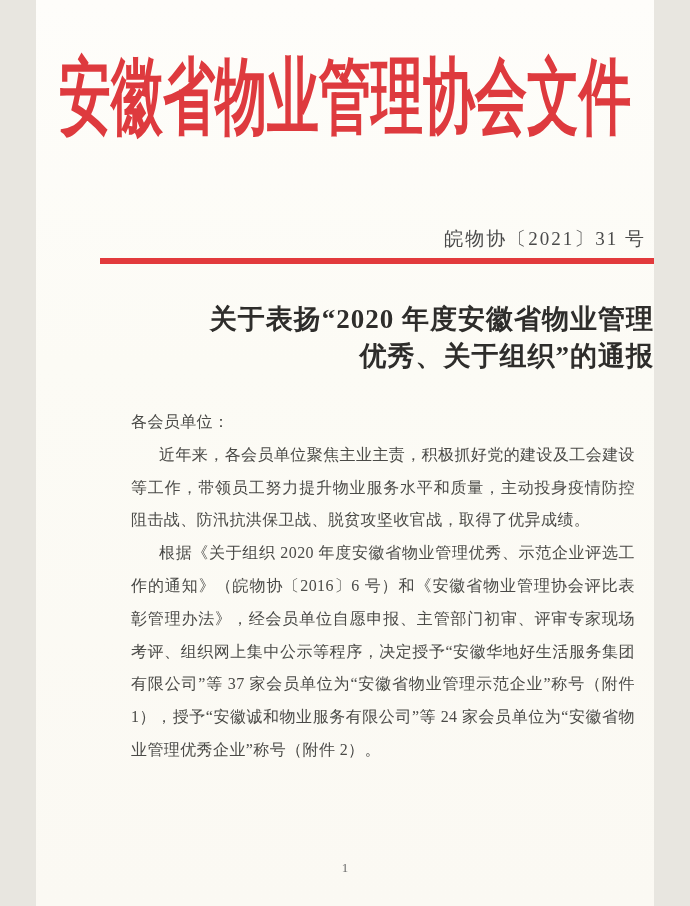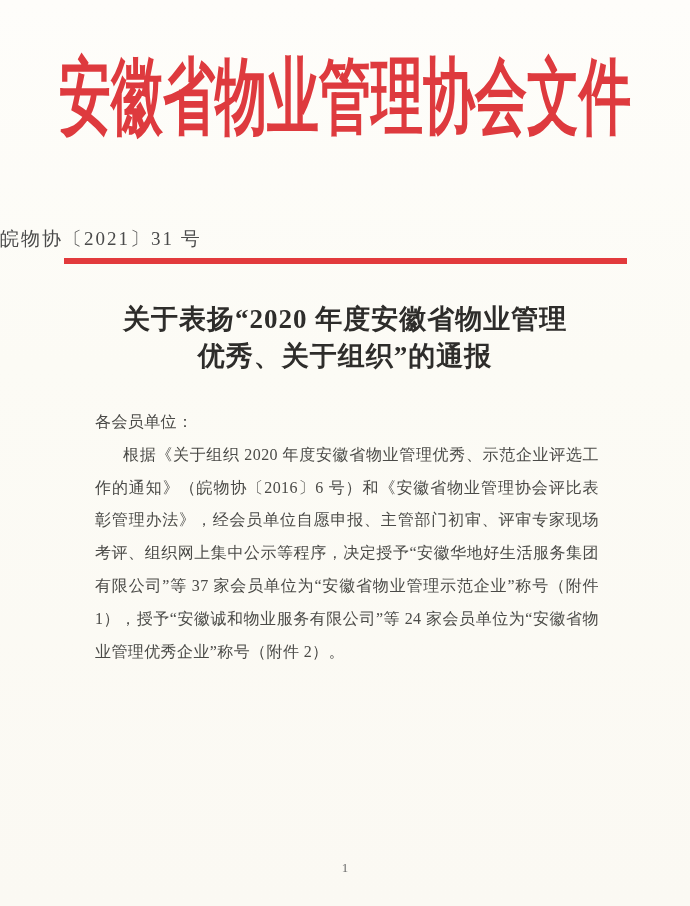--- a/index.html
+++ b/index.html
@@ -6,21 +6,21 @@
     --red:#de3a3e;
     --rule-red:#e23a3c;
     --title-ink:#2e2d2b;
     --body-ink:#4a4a47;
     --page-bg:#fcfbf6;
   }
   *{margin:0;padding:0;box-sizing:border-box;}
   html,body{background:#e8e6e0;}
   .page{
     position:relative;
-    width:690px;height:906px;
+    width:618px;height:906px;
     margin:0 auto;
     background:var(--page-bg);
     background-image:linear-gradient(180deg,#fefdfa 0%,#fcfbf5 40%,#fbf9f3 100%);
     overflow:hidden;
     font-family:"Liberation Serif","DejaVu Serif",serif;
   }
   .org-header{
     position:absolute;
     top:56px;left:0;right:0;
     text-align:center;
@@ -28,36 +28,36 @@
     font-weight:bold;
     color:var(--red);
     letter-spacing:0px;
     line-height:1;
     white-space:nowrap;
     transform:scaleY(1.6);
     transform-origin:center top;
   }
   .doc-number{
     position:absolute;
-    top:226px;left:0;right:0;
-    text-align:left;
+    top:226px;left:0;right:8px;
+    text-align:right;
     font-size:19px;
     letter-spacing:2px;
     color:#4a4a4a;
   }
   .red-rule{
     position:absolute;
     top:258px;left:64px;
     width:563px;height:6px;
     background:var(--rule-red);
   }
   .doc-title{
     position:absolute;
     top:301px;left:0;right:0;
-    text-align:center;
+    text-align:right;
     font-size:27px;
     font-weight:bold;
     color:var(--title-ink);
     letter-spacing:1px;
     line-height:37px;
   }
   .doc-body{
     position:absolute;
     top:406px;left:95px;
     width:504px;
@@ -87,18 +87,19 @@
 
   <div class="red-rule"></div>
 
   <div class="doc-title">
     <div>关于表扬“2020 年度安徽省物业管理</div>
     <div>优秀、关于组织”的通报</div>
   </div>
 
   <div class="doc-body">
     <p>各会员单位：</p>
+    <p class="indent">近年来，各会员单位聚焦主业主责，积极抓好党的建设及工会建设等工作，带领员工努力提升物业服务水平和质量，主动投身疫情防控阻击战、防汛抗洪保卫战、脱贫攻坚收官战，取得了优异成绩。</p>
     <p class="indent">根据《关于组织 2020 年度安徽省物业管理优秀、示范企业评选工作的通知》（皖物协〔2016〕6 号）和《安徽省物业管理协会评比表彰管理办法》，经会员单位自愿申报、主管部门初审、评审专家现场考评、组织网上集中公示等程序，决定授予“安徽华地好生活服务集团有限公司”等 37 家会员单位为“安徽省物业管理示范企业”称号（附件 1），授予“安徽诚和物业服务有限公司”等 24 家会员单位为“安徽省物业管理优秀企业”称号（附件 2）。</p>
   </div>
 
   <div class="page-number">1</div>
 
 </div>
 
 </body></html>

